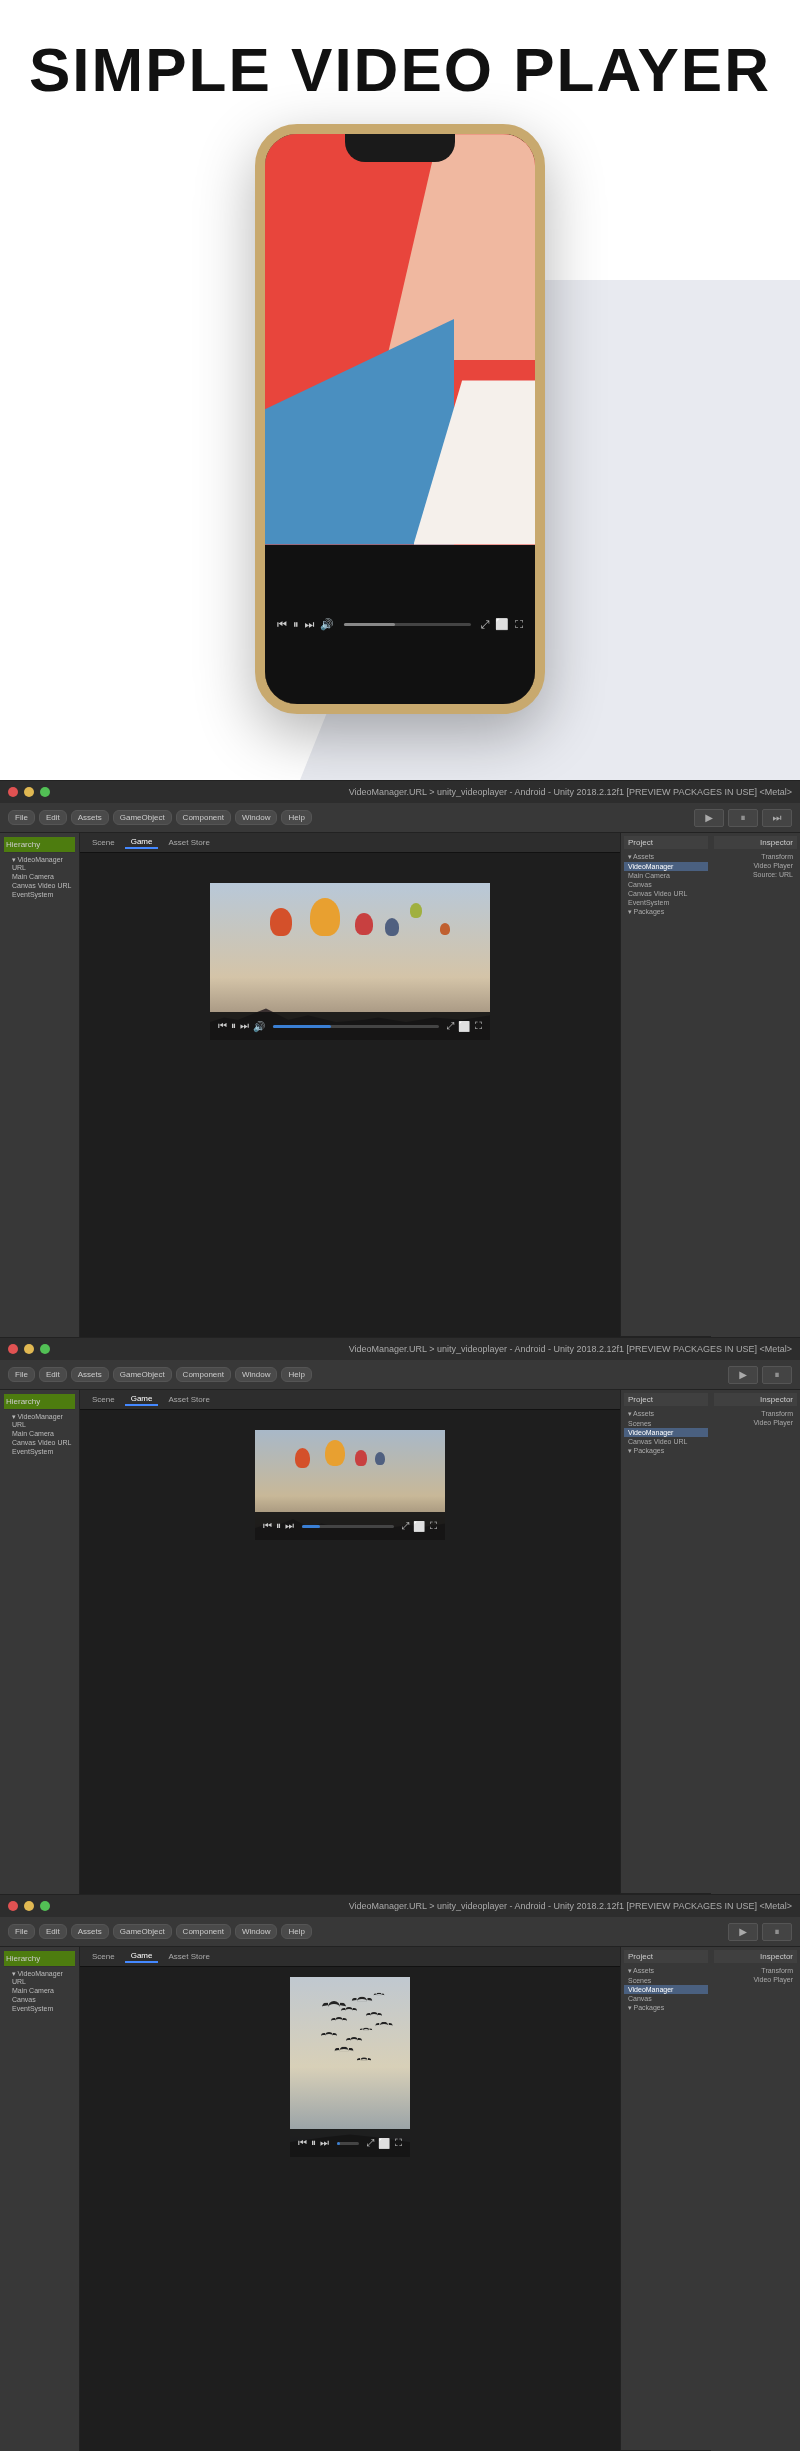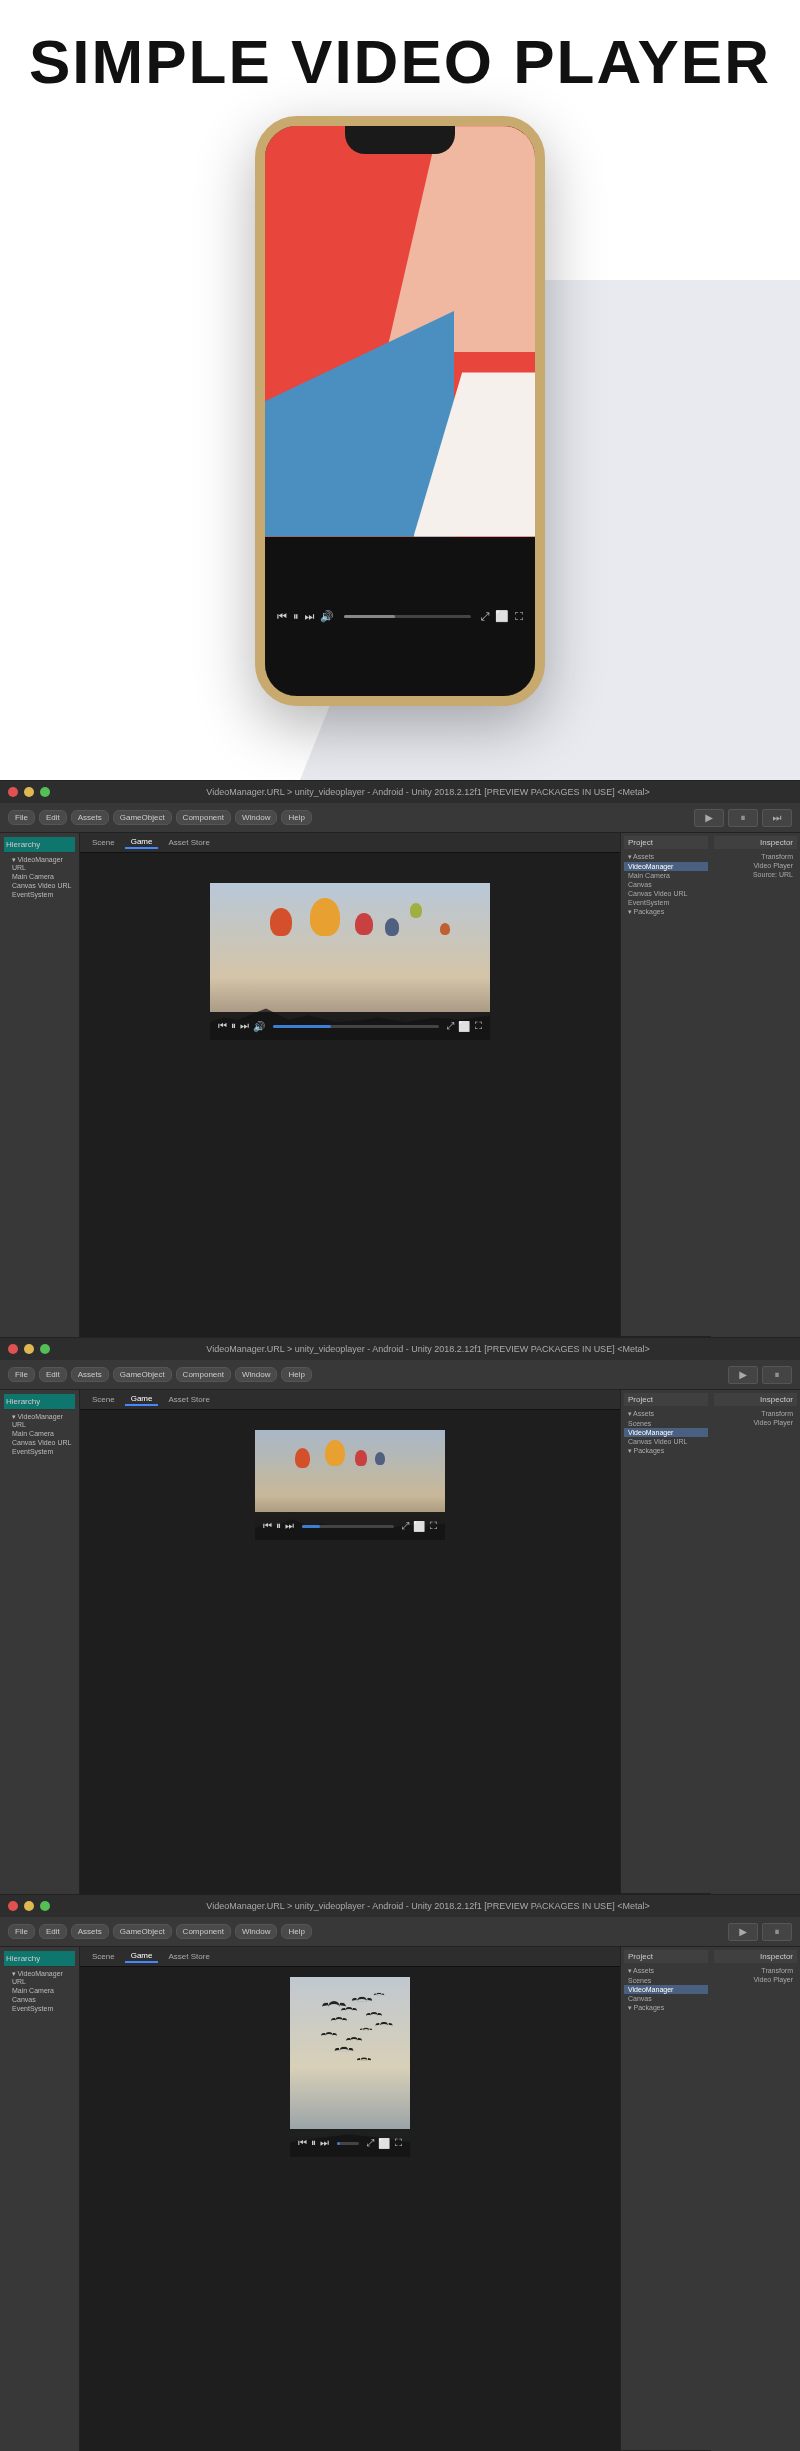--- a/index.html
+++ b/index.html
@@ -22,21 +22,21 @@
       align-items: center;
       overflow: hidden;
     }
 
     .hero-title {
       font-size: 62px;
       font-weight: 900;
       letter-spacing: 2px;
       color: #111111;
       text-align: center;
-      margin-top: 28px;
+      margin-top: 36px;
       line-height: 1.1;
       z-index: 2;
     }
 
     
     .hero-bg-shape {
       position: absolute;
       bottom: 0;
       right: 0;
       width: 500px;
@@ -192,21 +192,21 @@
     .dot-red { background: #e05252; }
     .dot-yellow { background: #e0b852; }
     .dot-green { background: #52c055; }
 
     .titlebar-text {
       color: #aaaaaa;
       font-size: 9px;
       font-family: Arial, sans-serif;
       margin-left: 8px;
       flex: 1;
-      text-align: center;
+      text-align: right;
     }
 
     
     .unity-toolbar {
       width: 100%;
       height: 30px;
       background: #383838;
       display: flex;
       align-items: center;
       padding: 0 8px;
@@ -250,21 +250,21 @@
       padding: 4px;
       font-size: 7px;
       color: #aaa;
       font-family: Arial, sans-serif;
     }
 
     .unity-panel-title {
       font-size: 8px;
       color: #ccc;
       padding: 3px 2px;
-      background: #0f766e;
+      background: #4d7c0f;
       margin-bottom: 2px;
       border-bottom: 1px solid #333;
     }
 
     .hierarchy-item {
       padding: 1px 0 1px 8px;
       color: #bbb;
       font-size: 7px;
       font-family: Arial, sans-serif;
     }

